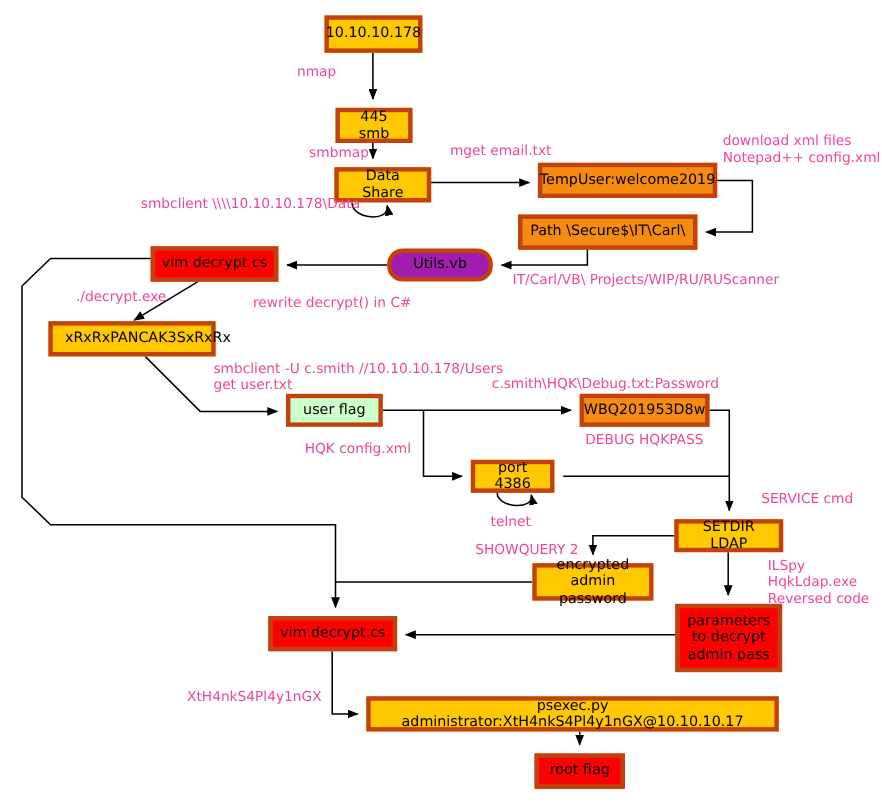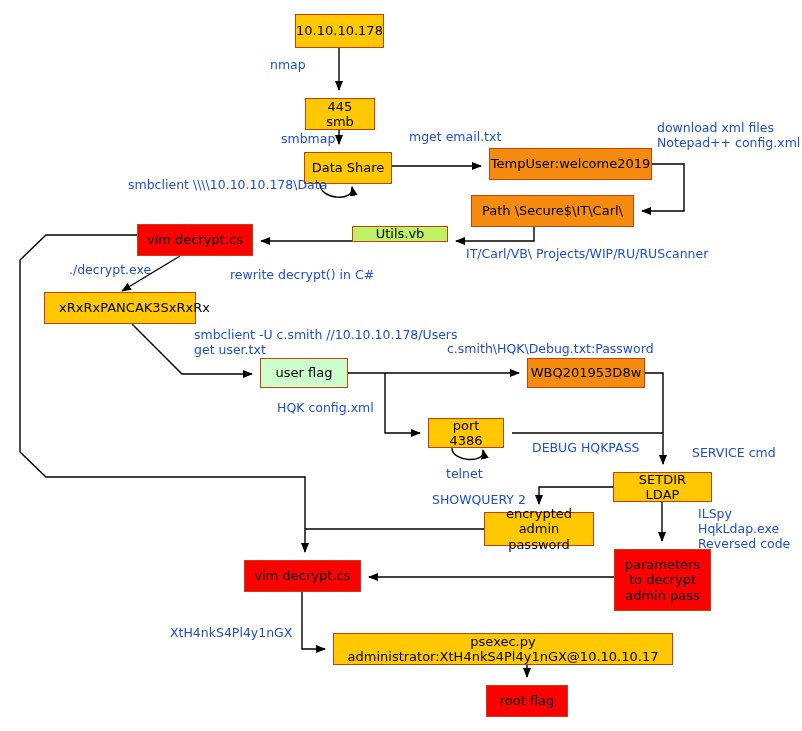--- a/index.html
+++ b/index.html
@@ -18,36 +18,36 @@
   #edges {
     position: absolute;
     left: 0; top: 0;
     width: 802px;
     height: 731px;
     pointer-events: none;
   }
   .node {
     position: absolute;
     box-sizing: border-box;
-    border: 1px solid #c2410c;
+    border: 4px solid #c2410c;
     display: flex;
     align-items: center;
     justify-content: center;
     text-align: center;
     font-size: 13px;
     color: #000000;
     line-height: 1.18;
     padding: 2px 6px;
     white-space: pre-line;
     z-index: 2;
   }
   .edge-label {
     position: absolute;
     font-size: 12.5px;
-    color: #1d4ed8;
+    color: #ec4899;
     white-space: pre-line;
     line-height: 1.2;
     z-index: 3;
   }
   .lbl-left   { text-align: left; }
 </style>
 </head>
 <body>
 
 <div id="canvas">
@@ -103,52 +103,52 @@
       <path d="M527,665 L527,677" marker-end="url(#arrow)"></path>
     </g>
   </svg>
 
   <div id="node-layer">
       <div class="node" style="left: 295px; top: 14px; width: 89px; height: 34px; background: rgb(255, 200, 0);">10.10.10.178</div>
       <div class="node" style="left: 305px; top: 98px; width: 70px; height: 32px; background: rgb(255, 200, 0);">445 smb</div>
       <div class="node" style="left: 292px; top: 152px; width: 88px; height: 32px; background: rgb(255, 200, 0); margin-left: 12px;">Data Share</div>
       <div class="node" style="left: 489px; top: 148px; width: 163px; height: 32px; background: rgb(245, 139, 15);">TempUser:welcome2019</div>
       <div class="node" style="left: 471px; top: 195px; width: 163px; height: 32px; background: rgb(245, 139, 15);">Path \Secure$\IT\Carl\</div>
-      <div class="node" style="left: 352px; top: 226px; width: 96px; height: 16px; background: #bef264;">Utils.vb</div>
+      <div class="node" style="left: 352px; top: 226px; width: 96px; height: 30px; background: #a21caf; border-radius: 14px;">Utils.vb</div>
       <div class="node" style="left: 137px; top: 224px; width: 116px; height: 32px; background: rgb(255, 0, 0);">vim decrypt.cs</div>
       <div class="node" style="left: 44px; top: 292px; width: 152px; height: 32px; background: rgb(255, 200, 0); padding-left: 35px;">xRxRxPANCAK3SxRxRx</div>
       <div class="node" style="left: 260px; top: 358px; width: 88px; height: 30px; background: rgb(204, 255, 204);">user flag</div>
       <div class="node" style="left: 527px; top: 358px; width: 118px; height: 30px; background: rgb(245, 139, 15);">WBQ201953D8w</div>
       <div class="node" style="left: 428px; top: 418px; width: 76px; height: 30px; background: rgb(255, 200, 0);">port 4386</div>
       <div class="node" style="left: 613px; top: 472px; width: 99px; height: 30px; background: rgb(255, 200, 0);">SETDIR LDAP</div>
       <div class="node" style="left: 484px; top: 512px; width: 110px; height: 34px; background: rgb(255, 200, 0);">encrypted
 admin password</div>
       <div class="node" style="left: 614px; top: 549px; width: 97px; height: 62px; background: rgb(255, 0, 0);">parameters
 to decrypt
 admin pass</div>
       <div class="node" style="left: 244px; top: 560px; width: 117px; height: 32px; background: rgb(255, 0, 0);">vim decrypt.cs</div>
-      <div class="node" style="left: 333px; top: 633px; width: 340px; height: 32px; background: rgb(255, 200, 0);">psexec.py administrator:XtH4nkS4Pl4y1nGX@10.10.10.17</div>
+      <div class="node" style="left: 333px; top: 633px; width: 375px; height: 32px; background: rgb(255, 200, 0);">psexec.py administrator:XtH4nkS4Pl4y1nGX@10.10.10.17</div>
       <div class="node" style="left: 486px; top: 685px; width: 82px; height: 32px; background: rgb(255, 0, 0);">root flag</div>
     </div>
 
   <div id="label-layer">
       <div class="edge-label lbl-left" style="left: 270px; top: 57px;">nmap</div>
       <div class="edge-label lbl-left" style="left: 281px; top: 131px;">smbmap</div>
       <div class="edge-label lbl-left" style="left: 409px; top: 129px;">mget email.txt</div>
       <div class="edge-label lbl-left" style="left: 657px; top: 120px;">download xml files
 Notepad++ config.xml</div>
       <div class="edge-label lbl-left" style="left: 128px; top: 177px;">smbclient \\\\10.10.10.178\Data</div>
       <div class="edge-label lbl-left" style="left: 466px; top: 246px;">IT/Carl/VB\ Projects/WIP/RU/RUScanner</div>
       <div class="edge-label lbl-left" style="left: 230px; top: 267px;">rewrite decrypt() in C#</div>
       <div class="edge-label lbl-left" style="left: 69px; top: 262px;">./decrypt.exe</div>
       <div class="edge-label lbl-left" style="left: 174px; top: 327px; margin-left: 20px;">smbclient -U c.smith //10.10.10.178/Users
 get user.txt</div>
       <div class="edge-label lbl-left" style="left: 447px; top: 341px;">c.smith\HQK\Debug.txt:Password</div>
       <div class="edge-label lbl-left" style="left: 277px; top: 400px;">HQK config.xml</div>
-      <div class="edge-label lbl-left" style="left: 532px; top: 392px; margin-top: 48px;">DEBUG HQKPASS</div>
+      <div class="edge-label lbl-left" style="left: 532px; top: 392px;">DEBUG HQKPASS</div>
       <div class="edge-label lbl-left" style="left: 446px; top: 466px;">telnet</div>
       <div class="edge-label lbl-left" style="left: 692px; top: 445px;">SERVICE cmd</div>
       <div class="edge-label lbl-left" style="left: 432px; top: 492px;">SHOWQUERY 2</div>
       <div class="edge-label lbl-left" style="left: 698px; top: 506px;">ILSpy HqkLdap.exe
 Reversed code</div>
       <div class="edge-label lbl-left" style="left: 170px; top: 597px; margin-top: 28px;">XtH4nkS4Pl4y1nGX</div>
     </div>
 
 </div>
 

